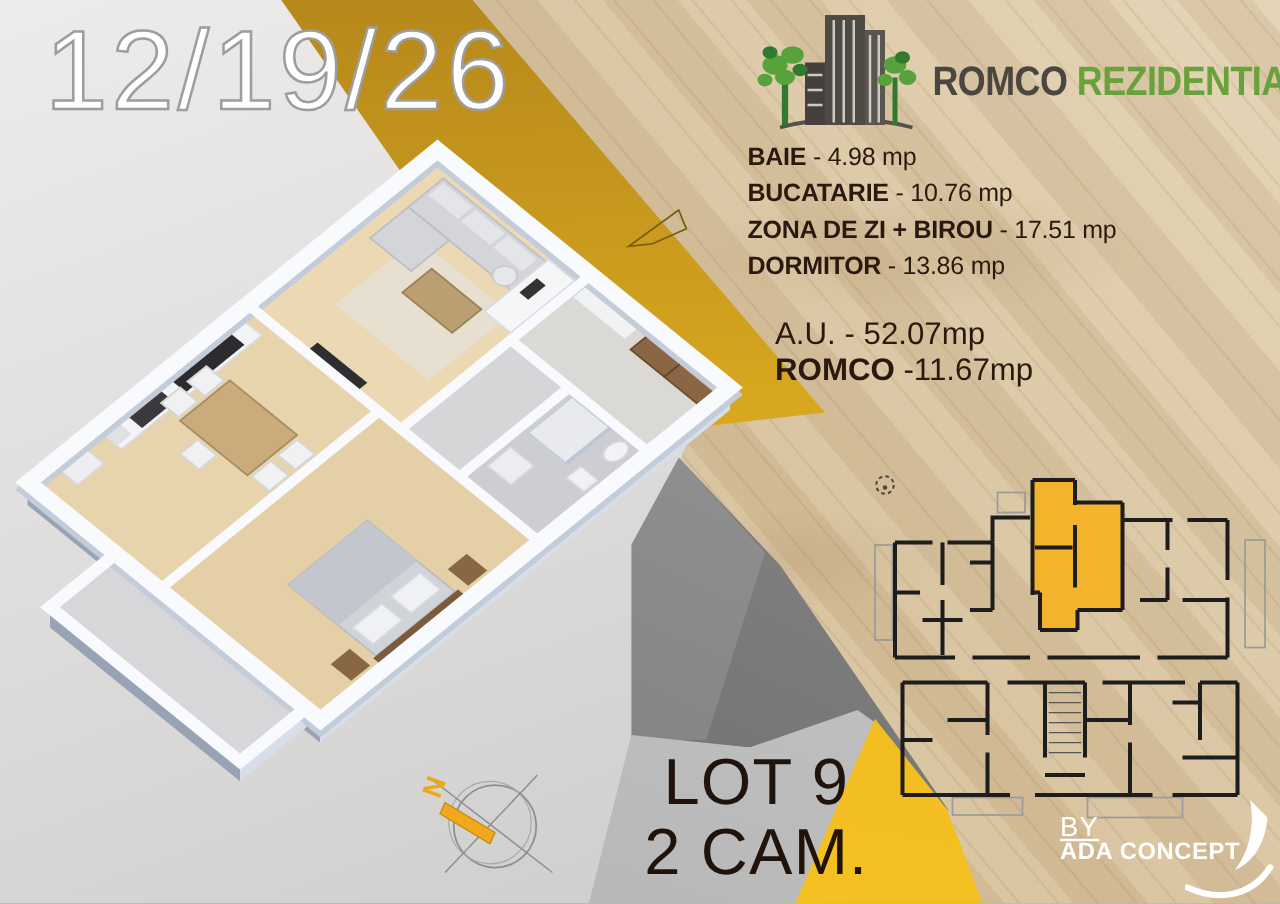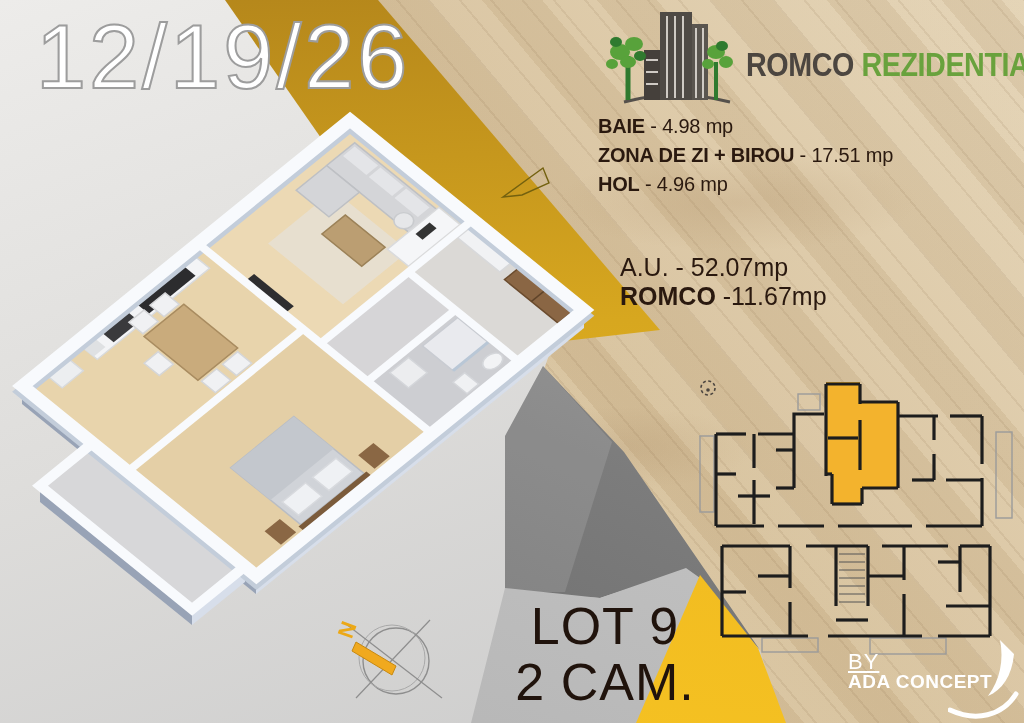--- a/index.html
+++ b/index.html
@@ -210,22 +210,23 @@
     </g>
   </svg>
   <div class="brand">
     <span class="p1">ROMCO</span>
     <span> </span>
     <span class="p2">REZIDENTIAL</span>
   </div>
 
   <div class="rooms">
     <div><b>BAIE</b><span> - 4.98 mp</span></div>
+    <div><b>BUCATARIE</b><span> - 10.76 mp</span></div>
     <div><b>ZONA DE ZI + BIROU</b><span> - 17.51 mp</span></div>
-    <div><b>HOL</b><span> - 4.96 mp</span></div>
+    <div><b>DORMITOR</b><span> - 13.86 mp</span></div>
   </div>
 
   <div class="totals">
     <div><span>A.U.</span><span> - 52.07mp</span></div>
     <div><b>ROMCO</b><span> -11.67mp</span></div>
   </div>
 
   <svg class="plan-svg" width="320" height="300" viewBox="0 0 320 300">
 
     <path d="M128,6 H162 V26 H200 V112 H164 V128 H134 V98 H128 Z" fill="#f3b32d"></path>

